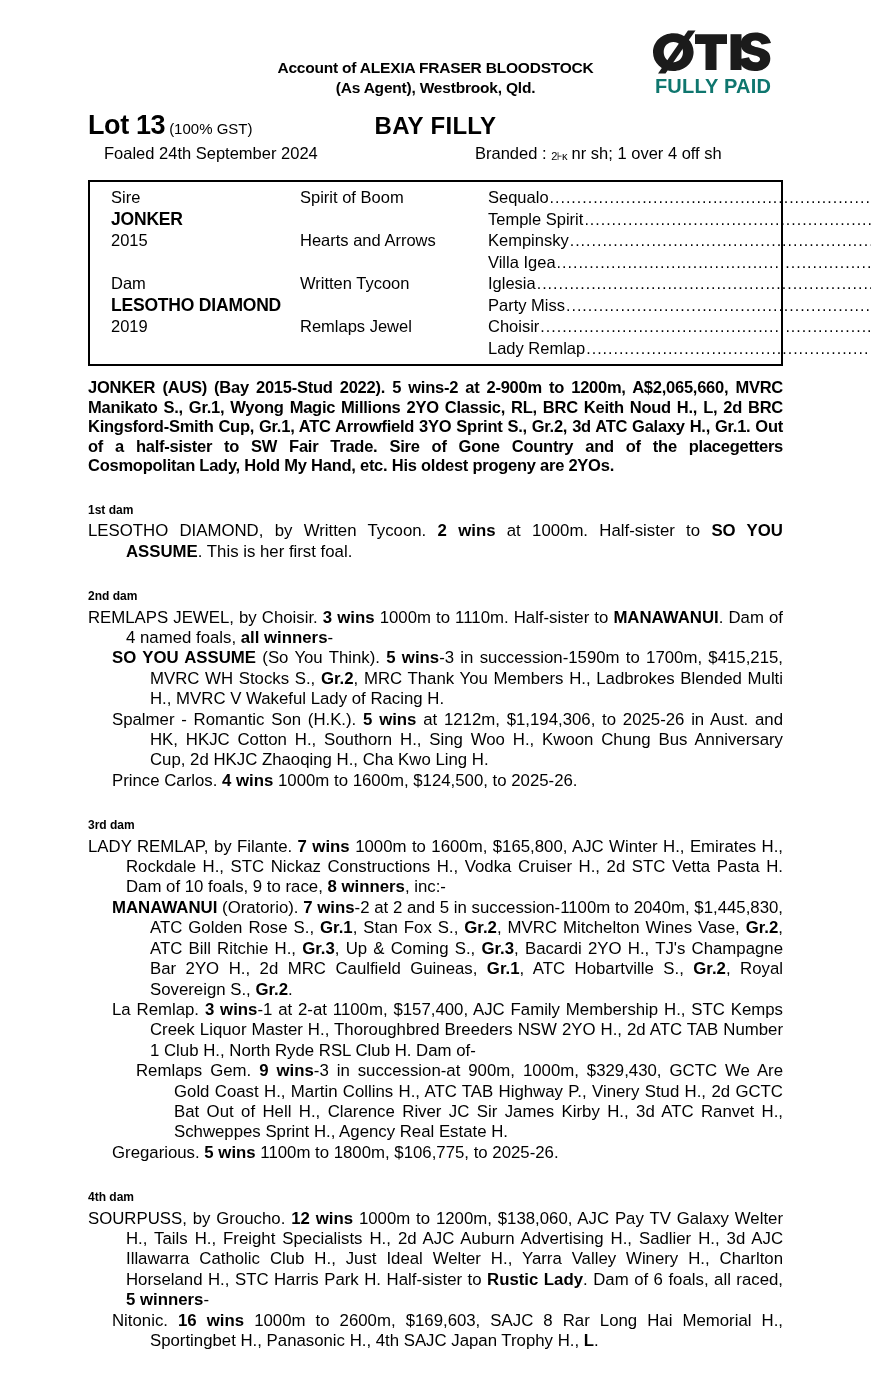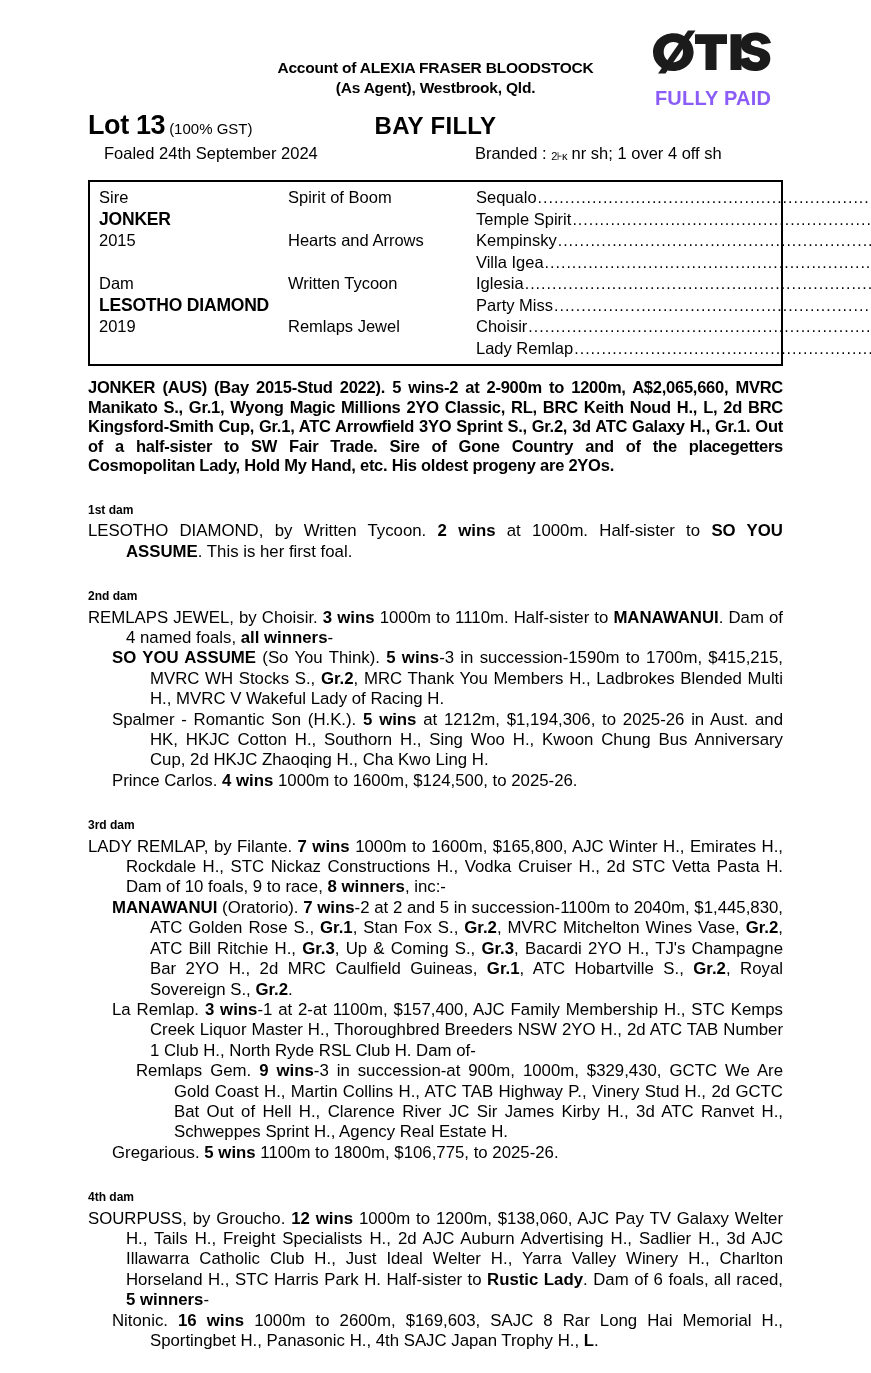--- a/index.html
+++ b/index.html
@@ -46,22 +46,22 @@
     width: 140px;
     text-align: center;
   }
   .logo-mark { display:block; height: 44px; }
   .logo-mark svg { display:block; margin: 0 auto; }
   .logo-sub {
     font-weight: bold;
     font-size: 20px;
     letter-spacing: 0.2px;
     line-height: 1;
-    margin-top: 14px;
-    color: #8b5cf6;
+    margin-top: 2px;
+    color: #0f766e;
   }
 
   
   .lot-row {
     position: relative;
     height: 34px;
     padding: 0 71px;
   }
   .lot-left {
     position: absolute;
@@ -116,20 +116,21 @@
   .ped-wrap {
     margin: 10px 88px 0 88px;
     border: 2px solid #000;
     padding: 5px 0 5px 0;
   }
   .ped-grid {
     display: grid;
     grid-template-columns: 198px 188px 1fr;
     font-size: 16.5px;
     line-height: 20.5px;
+    margin-left: 12px;
   }
   .ped-grid .c1 { padding-left: 9px; }
   .ped-grid .c2 { }
   .ped-grid .c3 { padding-right: 8px; }
   .ped-name {
     font-weight: bold;
     font-size: 17.5px;
     letter-spacing: -0.2px;
   }
   .leader {

